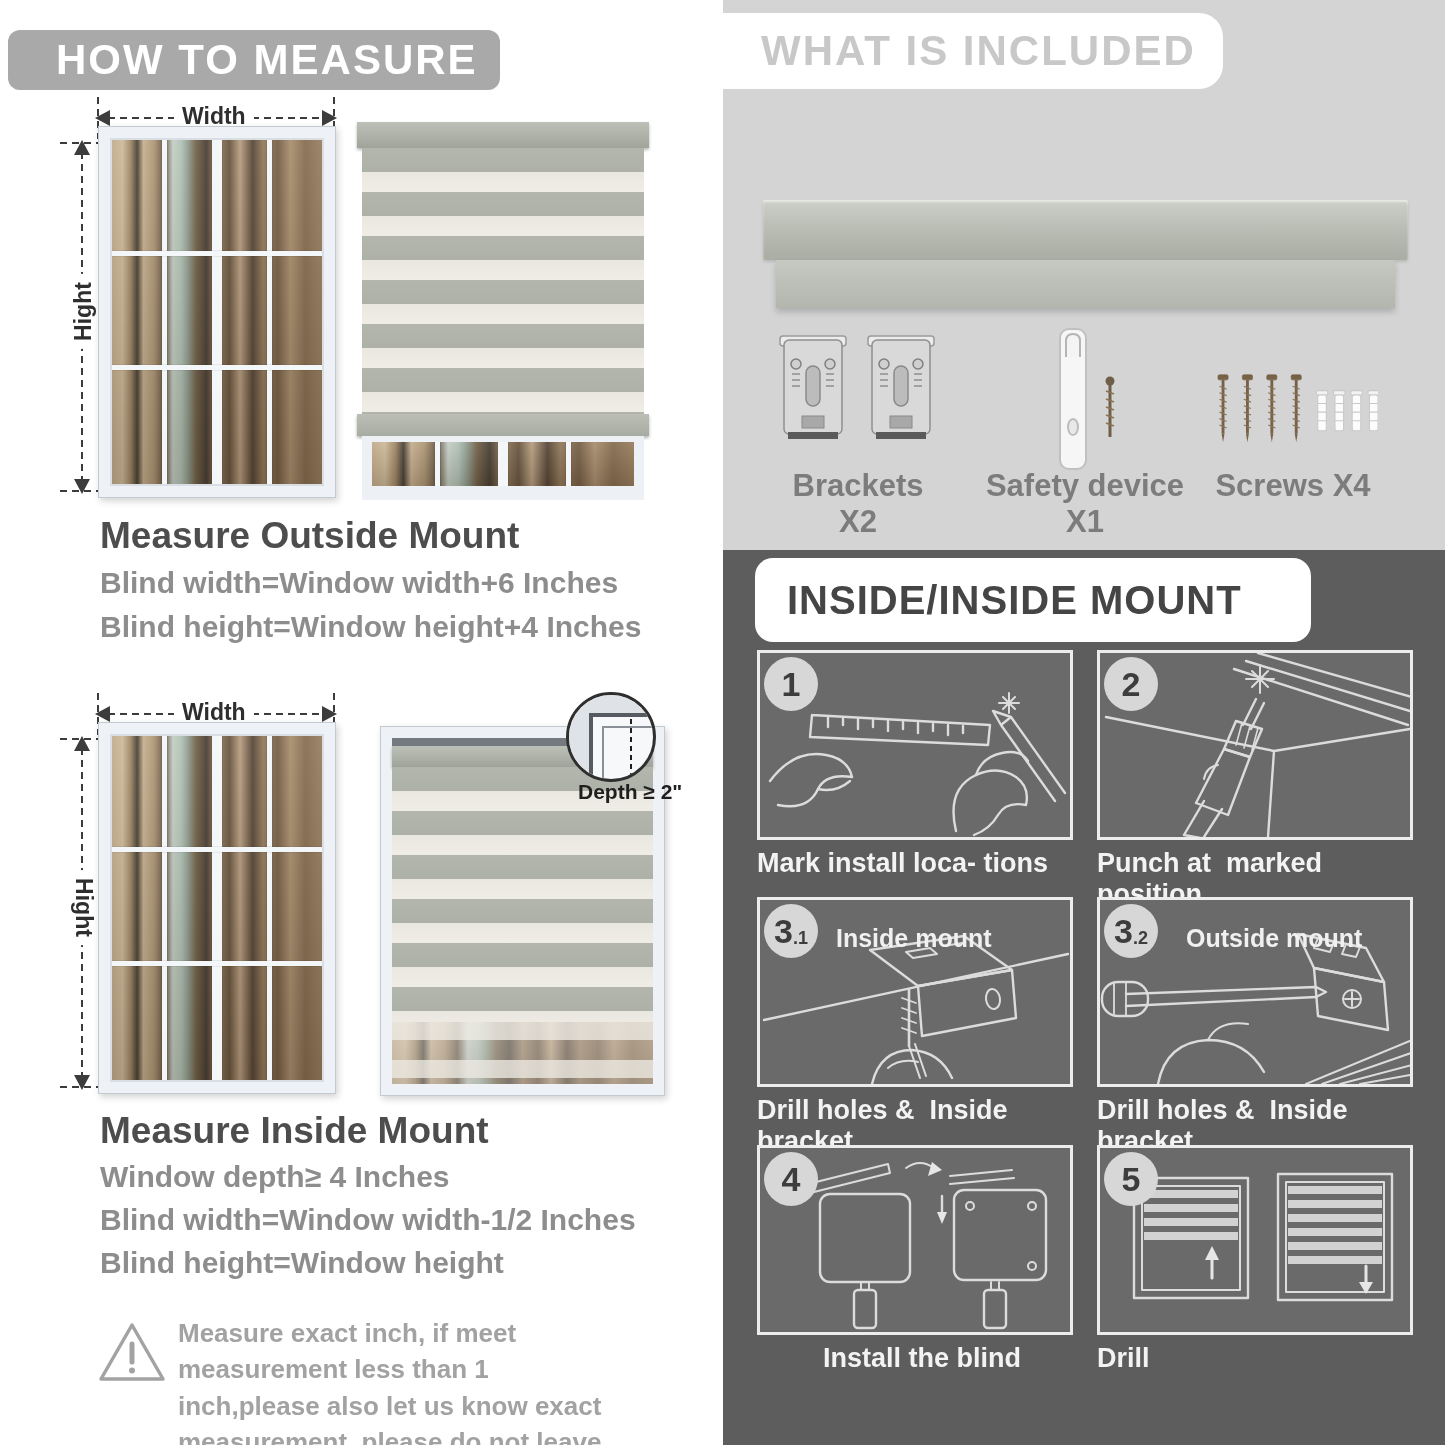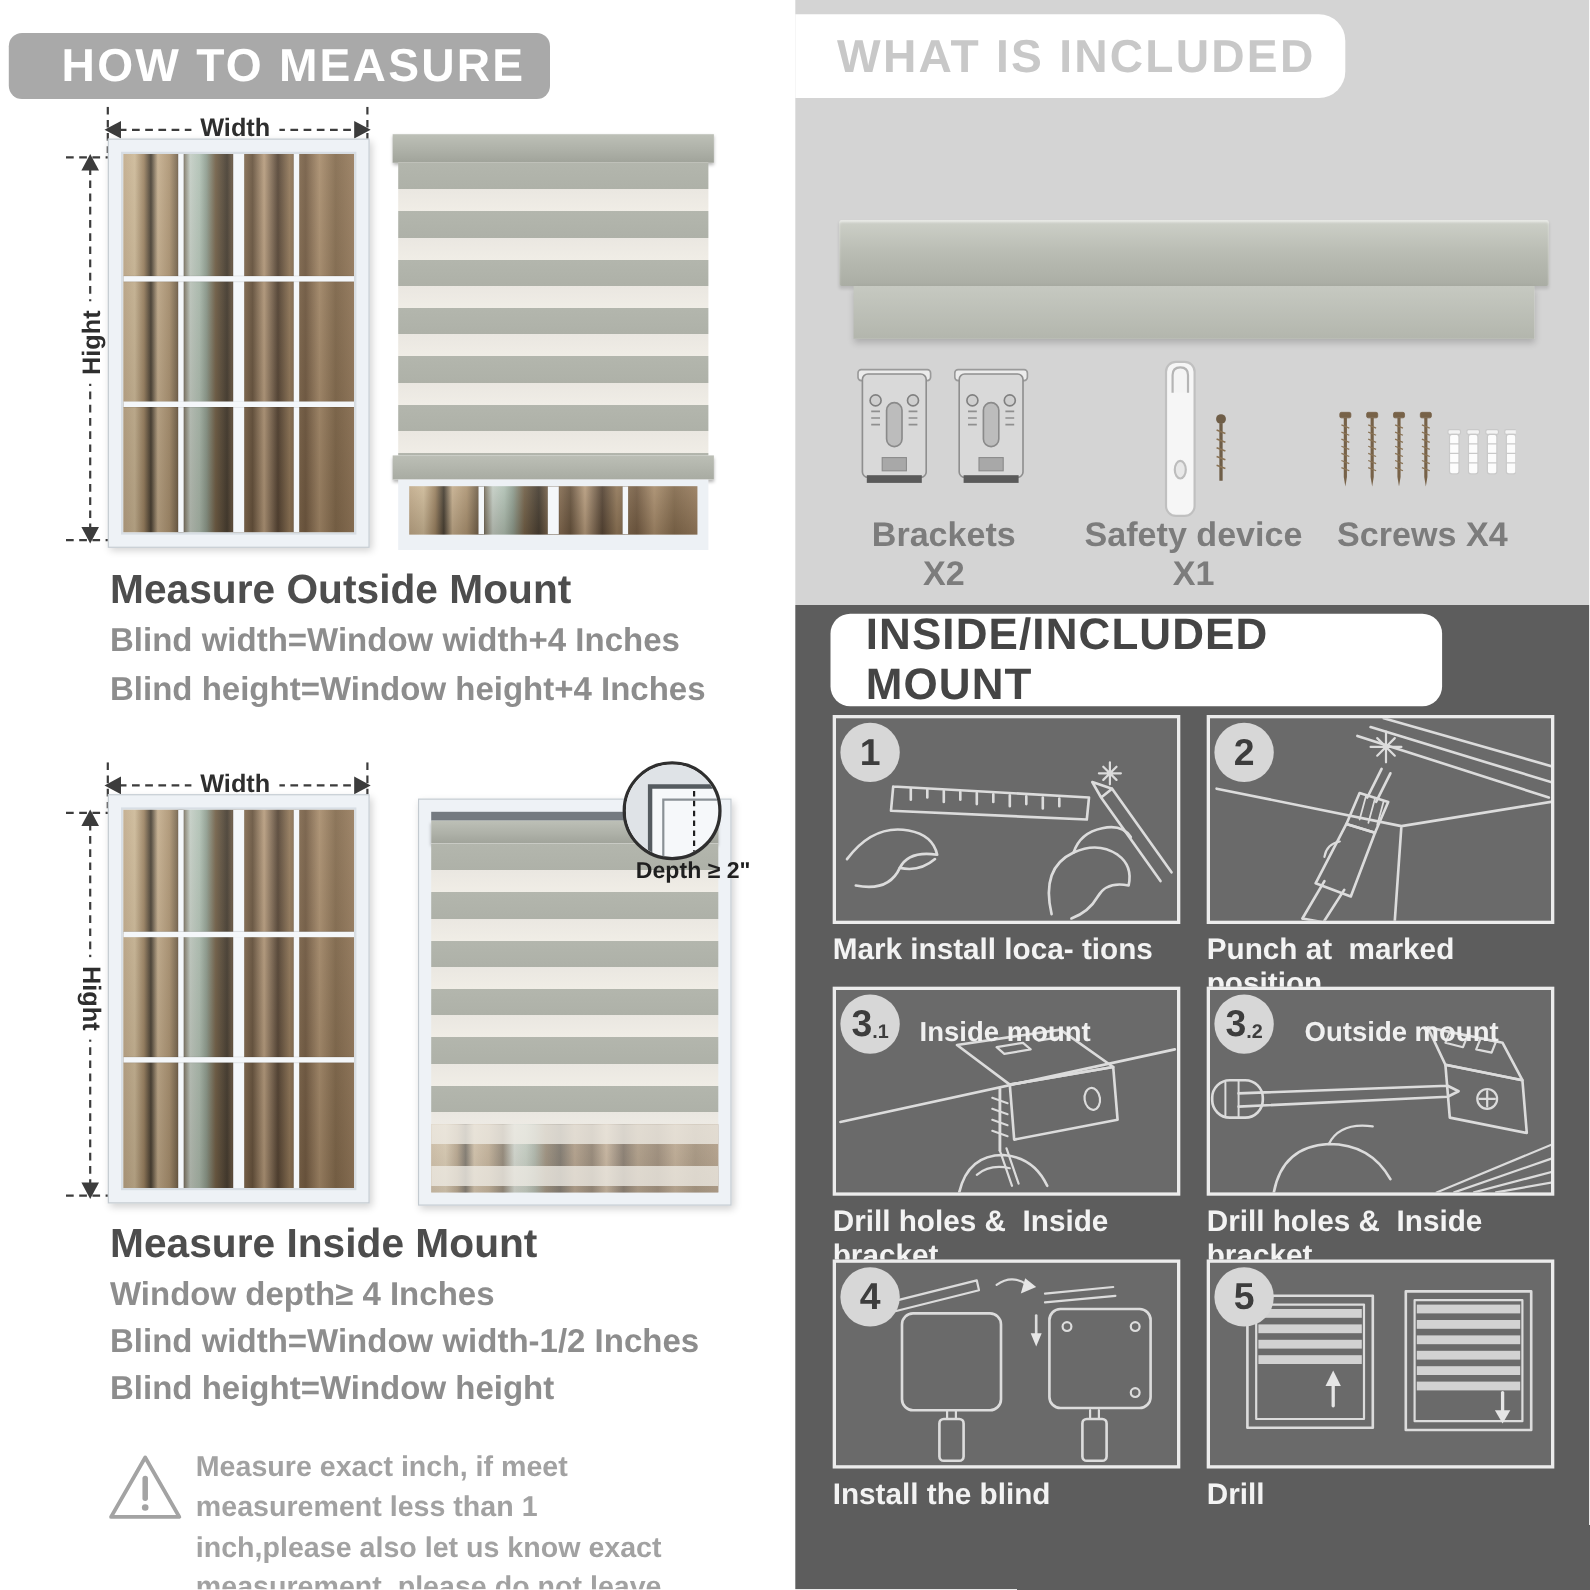--- a/index.html
+++ b/index.html
@@ -131,21 +131,21 @@
     <div class="abs peek-frame" style="left:0;top:314px;width:282px;height:64px;padding:6px 10px 14px 10px;">
       <div class="peek-photo photo">
         <div class="mull mv mc"></div>
         <div class="mull mv mq1"></div>
         <div class="mull mv mq2"></div>
       </div>
     </div>
   </div>
 
   <div class="abs t-title" style="left:100px;top:515px;">Measure Outside Mount</div>
-  <div class="abs t-line" style="left:100px;top:566px;">Blind width=Window width+4 Inches</div>
+  <div class="abs t-line" style="left:100px;top:566px;">Blind width=Window width+6 Inches</div>
   <div class="abs t-line" style="left:100px;top:610px;">Blind height=Window height+4 Inches</div>
 
   <div class="abs" style="left:92px;top:693px;width:248px;height:42px;">
     <svg width="248" height="42">
       <line class="dash" x1="6" y1="0" x2="6" y2="42"></line>
         <line class="dash" x1="242" y1="0" x2="242" y2="42"></line>
       <line class="dash" x1="16" y1="21" x2="232" y2="21"></line>
       <polygon class="head" points="3,21 18,13 18,29"></polygon>
         <polygon class="head" points="245,21 230,13 230,29"></polygon>
     </svg>
@@ -305,21 +305,21 @@
       </g>
     </svg>
   </div>
 
   <div class="abs inc-label" style="left:778px;width:160px;">Brackets X2</div>
   <div class="abs inc-label" style="left:985px;width:200px;">Safety device X1</div>
   <div class="abs inc-label" style="left:1213px;width:160px;">Screws X4</div>
 
   <div class="abs mount-bg"></div>
   <div class="abs mount-header">
-    <span>INSIDE/INCLUDED MOUNT</span>
+    <span>INSIDE/INSIDE MOUNT</span>
   </div>
 
   <div class="abs panel" style="left:757px;top:650px;">
     <svg class="art" viewBox="0 0 310 184">
       <path d="M52,62 L230,72 M52,62 L50,84 M230,72 L228,92 M50,84 L228,92"></path>
       <path d="M68,64 v10 M83,65 v7 M98,66 v10 M113,67 v7 M128,68 v10 M143,69 v7 M158,70 v10 M173,71 v7 M188,72 v10 M203,73 v7"></path>
       <path d="M243,44 l12,12 M255,44 l-12,12 M249,40 v20 M239,50 h20" stroke-width="2"></path>
       <path d="M251,64 L305,140 M241,72 L295,148 M251,64 L241,72 M233,58 L251,64 M233,58 L241,72"></path>
       <path d="M10,128 Q34,96 66,102 Q88,106 92,124 Q66,120 58,136 Q48,158 18,152"></path>
       <path d="M58,136 Q76,140 90,128"></path>
@@ -411,21 +411,21 @@
       <path d="M231,134 v8 M239,134 v8" stroke-width="2"></path>
       <path d="M190,28 L252,22 M190,36 L254,30" stroke-width="2"></path>
       <path d="M182,48 v16" stroke-width="2.4"></path>
       <polygon class="filla" points="177,64 187,64 182,76"></polygon>
     </svg>
     <div class="badge">
       <span class="b-main">4</span>
         <span class="b-sub"></span>
     </div>
   </div>
-  <div class="cap" style="left:757px;top:1343px;">Install the blind</div>
+  <div class="cap" style="left:757px;top:1343px;text-align:center;">Install the blind</div>
 
   <div class="abs panel" style="left:1097px;top:1145px;">
     <svg class="art" viewBox="0 0 310 184">
       <rect x="34" y="30" width="114" height="120"></rect>
       <rect x="42" y="38" width="98" height="104" stroke-width="2"></rect>
       <rect class="fillg" x="44" y="42" width="94" height="8"></rect>
       <rect class="fillg" x="44" y="56" width="94" height="8"></rect>
       <rect class="fillg" x="44" y="70" width="94" height="8"></rect>
       <rect class="fillg" x="44" y="84" width="94" height="8"></rect>
       <path d="M112,130 v-20" stroke="#e6e6e6" stroke-width="3"></path>

